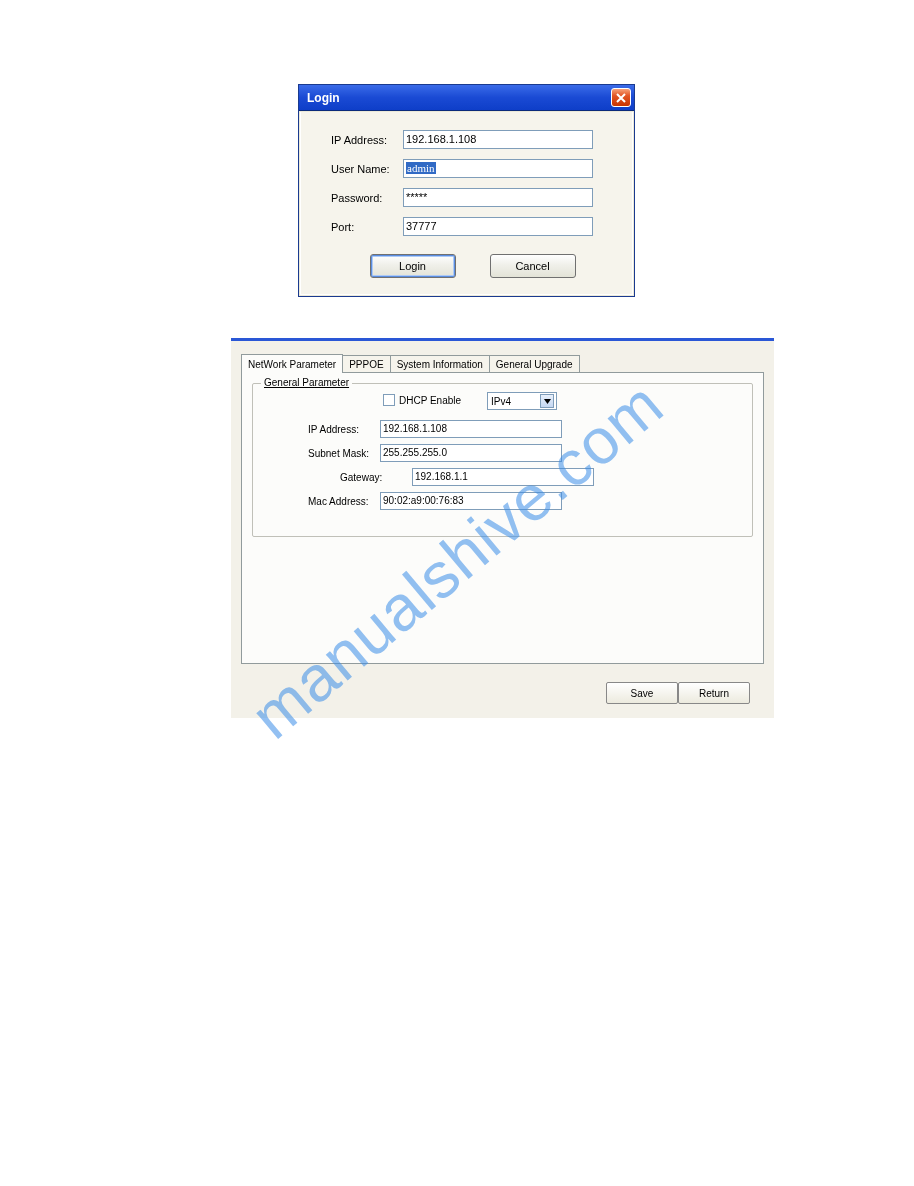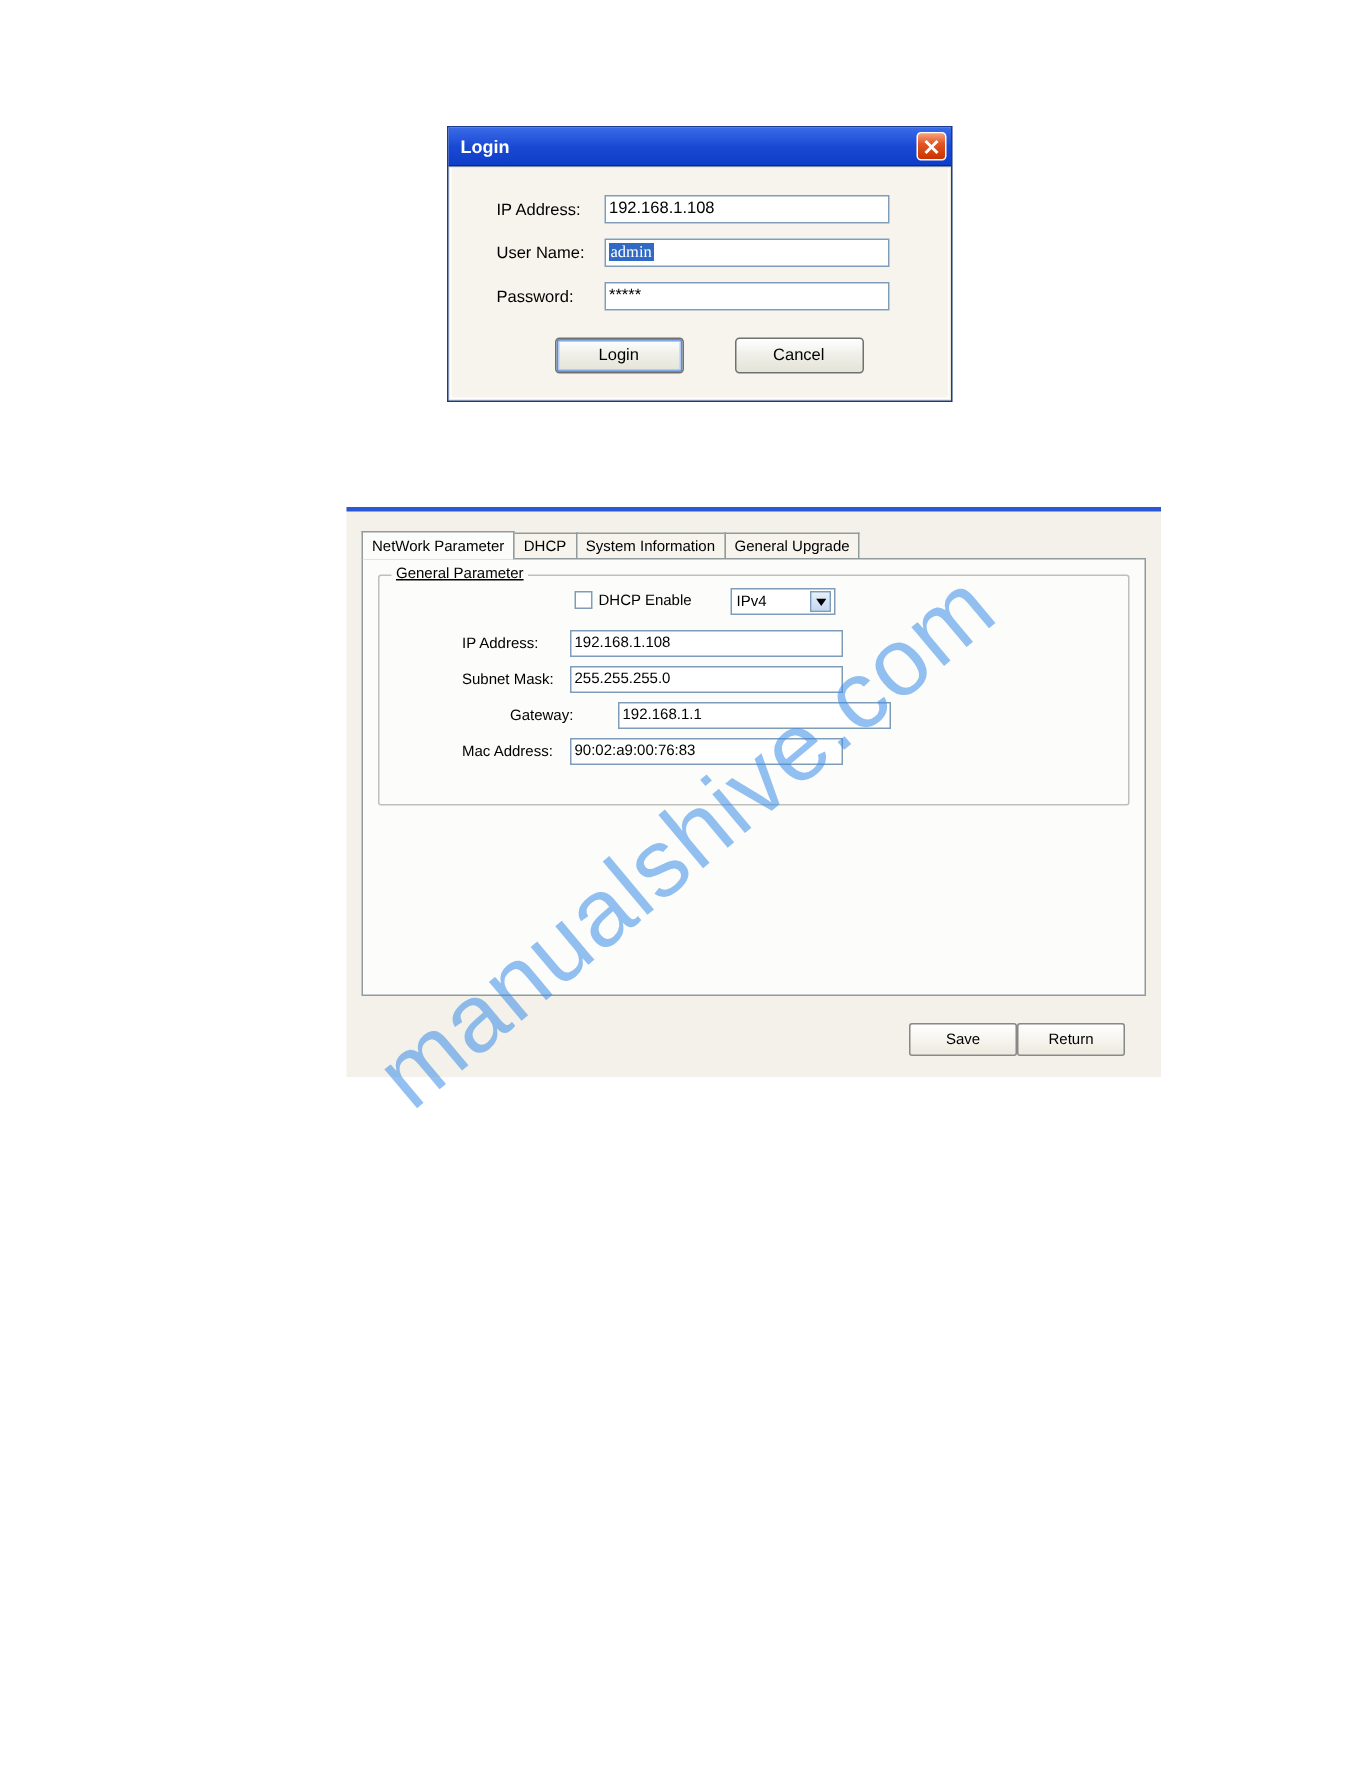--- a/index.html
+++ b/index.html
@@ -297,31 +297,35 @@
       <div class="login-input">192.168.1.108</div>
     </div>
     <div class="login-row">
       <div class="login-label">User Name:</div>
       <div class="login-input"><span class="sel">admin</span></div>
     </div>
     <div class="login-row">
       <div class="login-label">Password:</div>
       <div class="login-input">*****</div>
     </div>
+    <div class="login-row">
+      <div class="login-label">Port:</div>
+      <div class="login-input">37777</div>
+    </div>
     <div class="login-buttons">
       <div class="win-btn default">Login</div>
       <div class="win-btn">Cancel</div>
     </div>
   </div>
 </div>
 
 <div class="settings-panel">
   <div class="tab-strip">
     <div class="tab active">NetWork Parameter</div>
-    <div class="tab">DHCP</div>
+    <div class="tab">PPPOE</div>
     <div class="tab">System Information</div>
     <div class="tab">General Upgrade</div>
   </div>
   <div class="tab-content">
     <div class="groupbox">
       <div class="groupbox-title">General Parameter</div>
 
       <div class="checkbox-row">
         <div class="chk"></div>
         <div class="chk-label">DHCP Enable</div>

